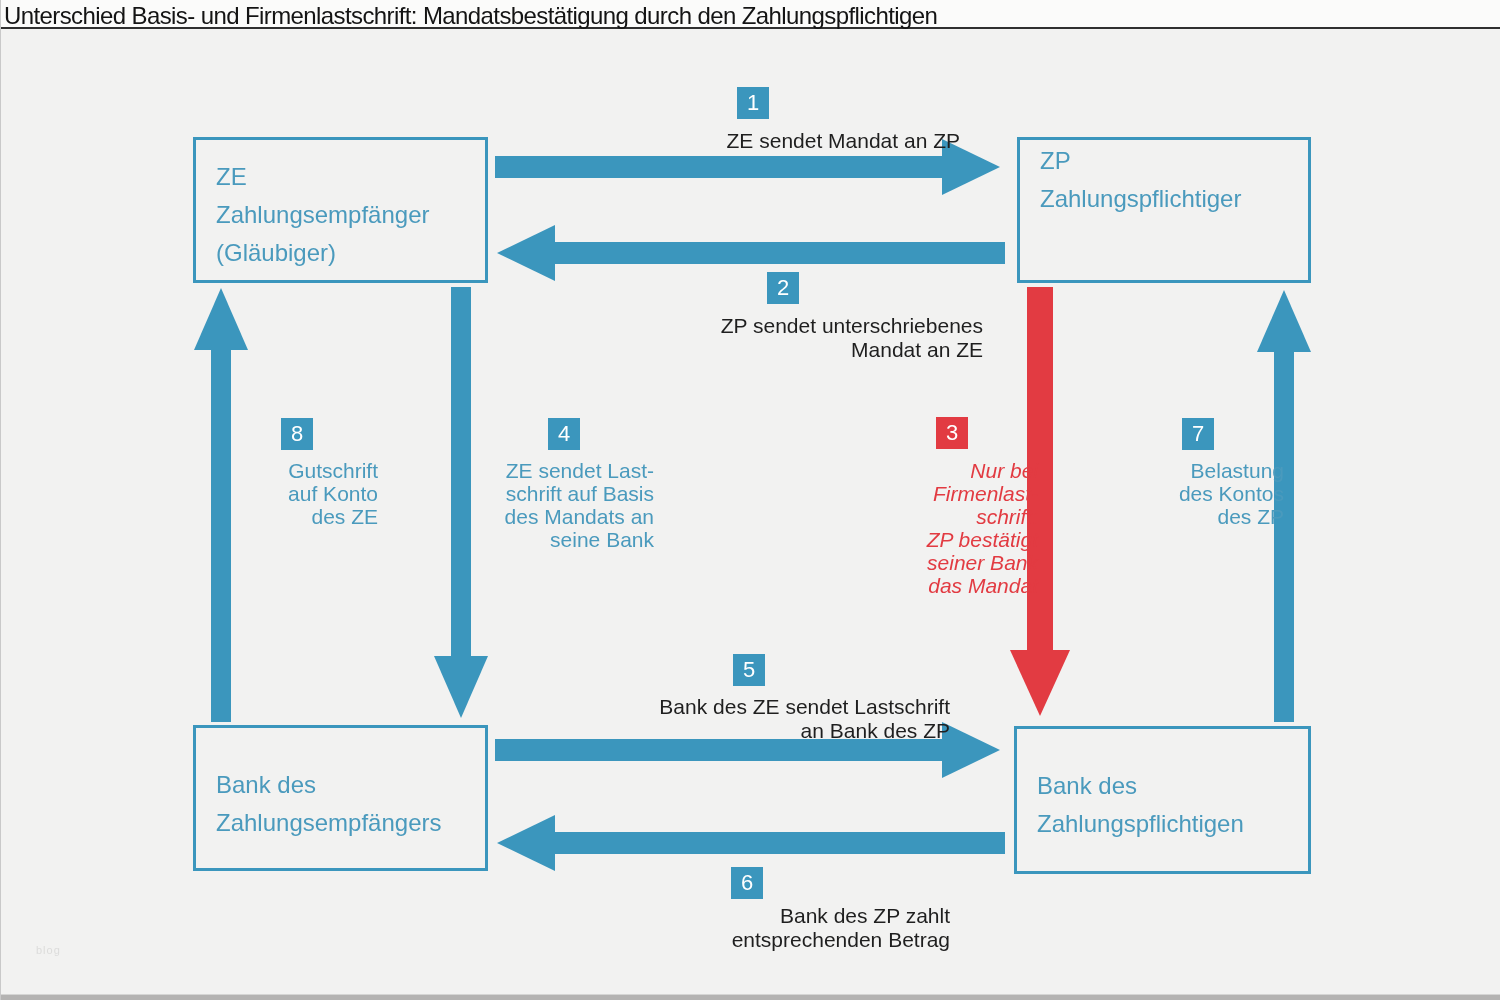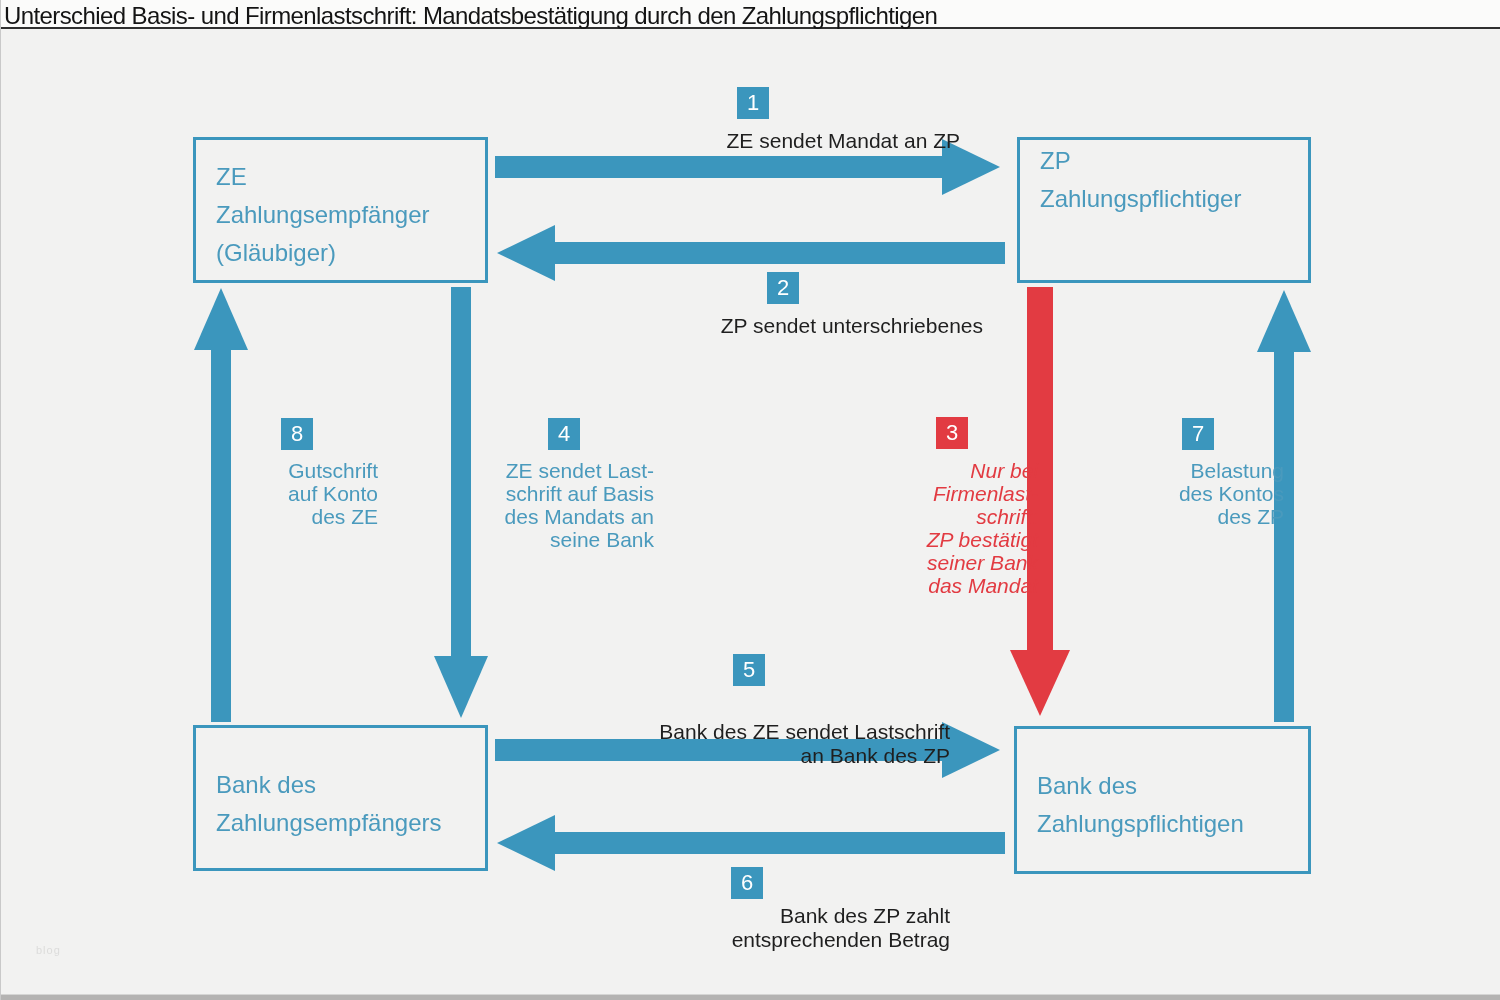--- a/index.html
+++ b/index.html
@@ -62,21 +62,21 @@
   .bg6{left:731px;top:867px;}
   .bg7{left:1182px;top:418px;}
   .bg8{left:281px;top:418px;}
 
   
   .lbl{position:absolute;text-align:right;font-size:21px;line-height:24px;color:var(--text-dark);}
   .lbl.blue{color:var(--text-blue);line-height:23px;}
   .lbl.red{color:var(--red);line-height:23px;}
   .lb1{left:540px;top:129px;width:420px;}
   .lb2{left:583px;top:314px;width:400px;}
-  .lb5{left:550px;top:720px;width:400px;}
+  .lb5{left:550px;top:695px;width:400px;}
   .lb6{left:550px;top:904px;width:400px;}
   .lb3{left:868px;top:459px;width:170px;font-style:italic;}
   .lb4{left:474px;top:459px;width:180px;}
   .lb7{left:1114px;top:459px;width:170px;}
   .lb8{left:218px;top:459px;width:160px;}
 
   .watermark{position:absolute;left:36px;top:944px;font-size:11px;color:#dcdcdb;letter-spacing:1px;}
   .bottom-bar{position:absolute;left:0;bottom:0;width:1500px;height:6px;background:#b4b3b2;border-top:1px solid #d5d5d4;z-index:8;}
 </style>
 </head>
@@ -130,20 +130,21 @@
   <div class="badge bg5">5</div>
   <div class="badge bg6">6</div>
   <div class="badge bg7">7</div>
   <div class="badge bg8">8</div>
 
   <div class="lbl lb1">
     <div>ZE sendet Mandat an ZP</div>
   </div>
   <div class="lbl lb2">
     <div>ZP sendet unterschriebenes</div>
+    <div>Mandat an ZE</div>
   </div>
   <div class="lbl red lb3">
     <div>Nur bei</div>
     <div>Firmenlast-</div>
     <div>schrift:</div>
     <div>ZP bestätigt</div>
     <div>seiner Bank</div>
     <div>das Mandat</div>
   </div>
   <div class="lbl blue lb4">

